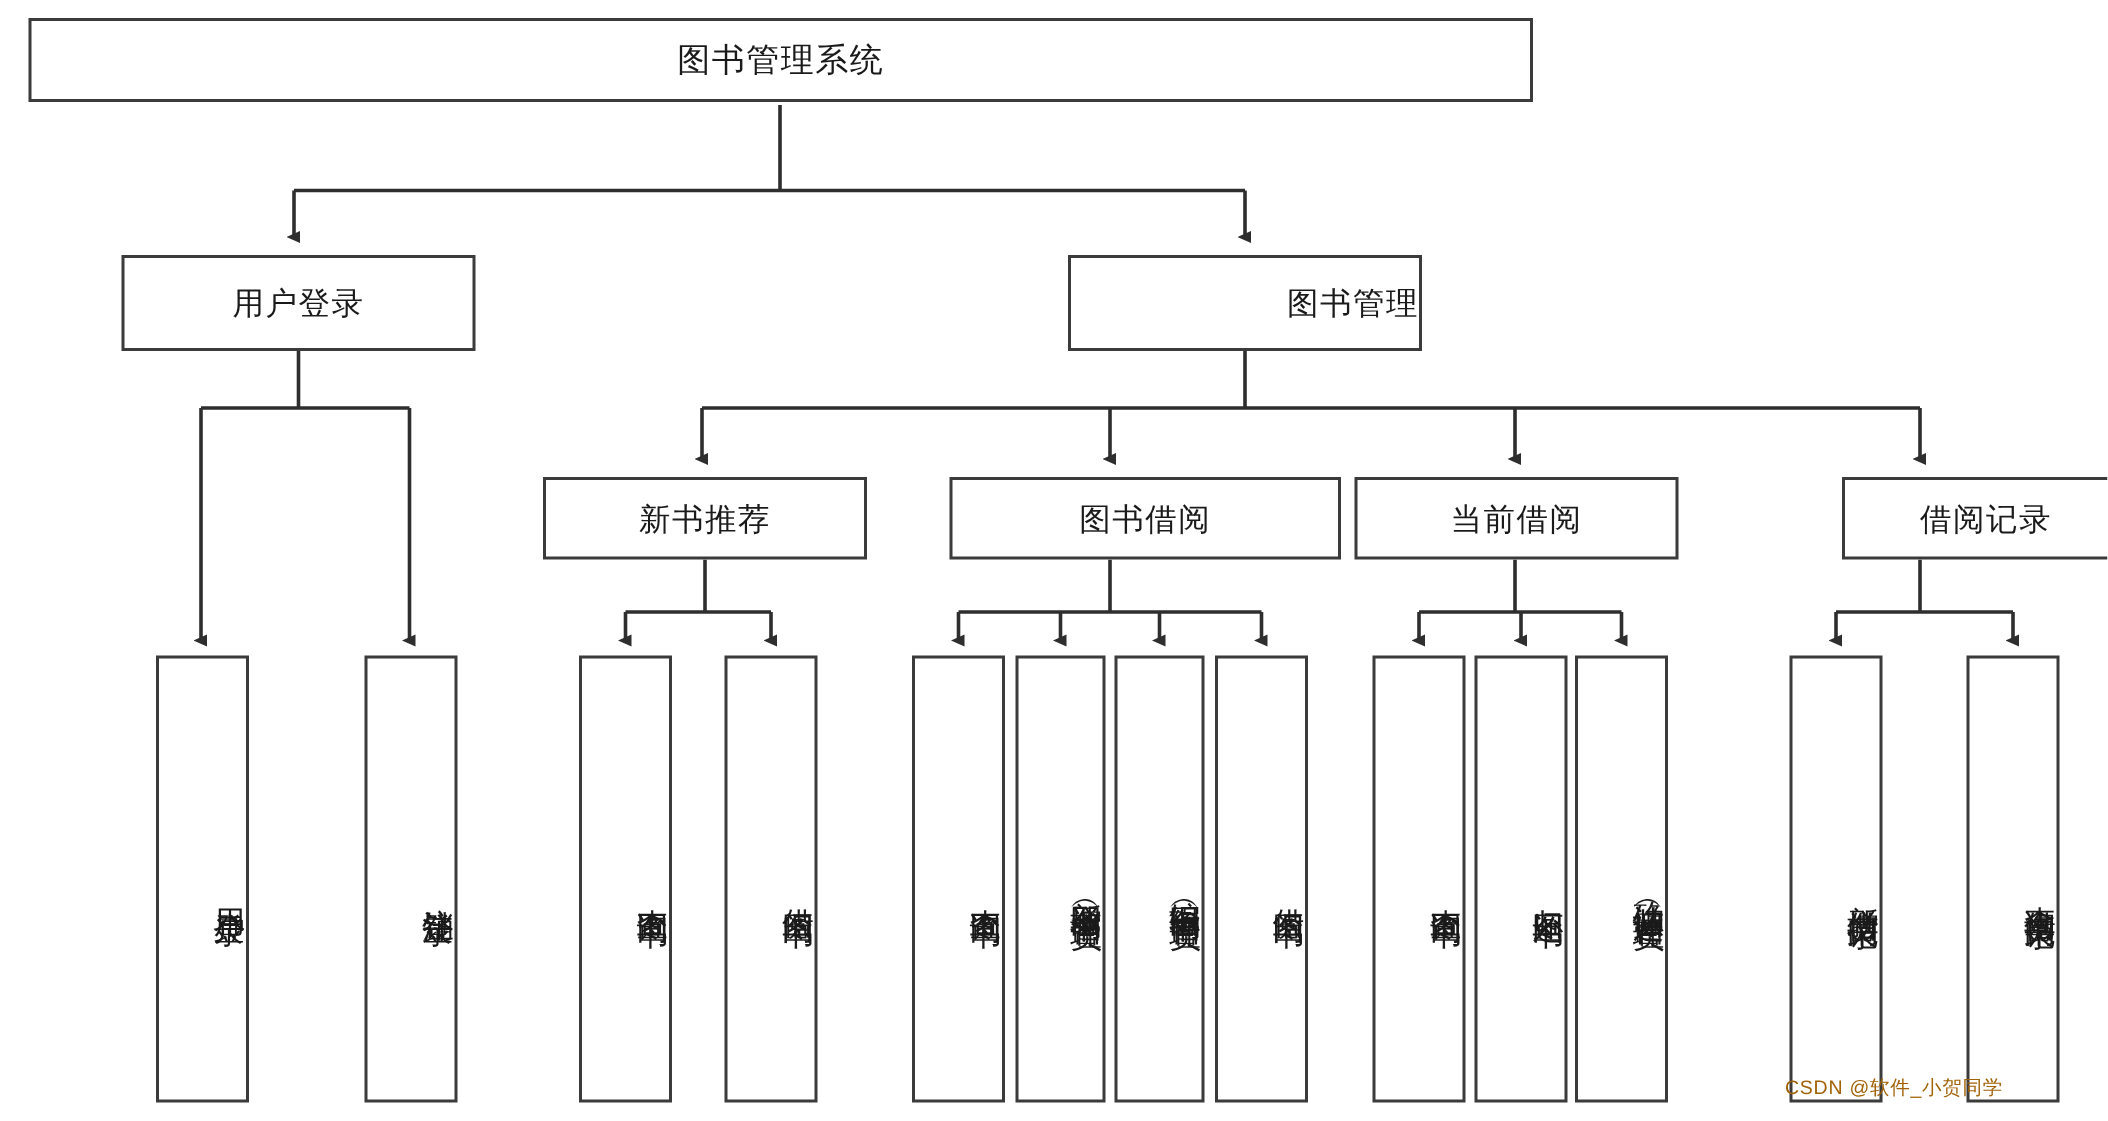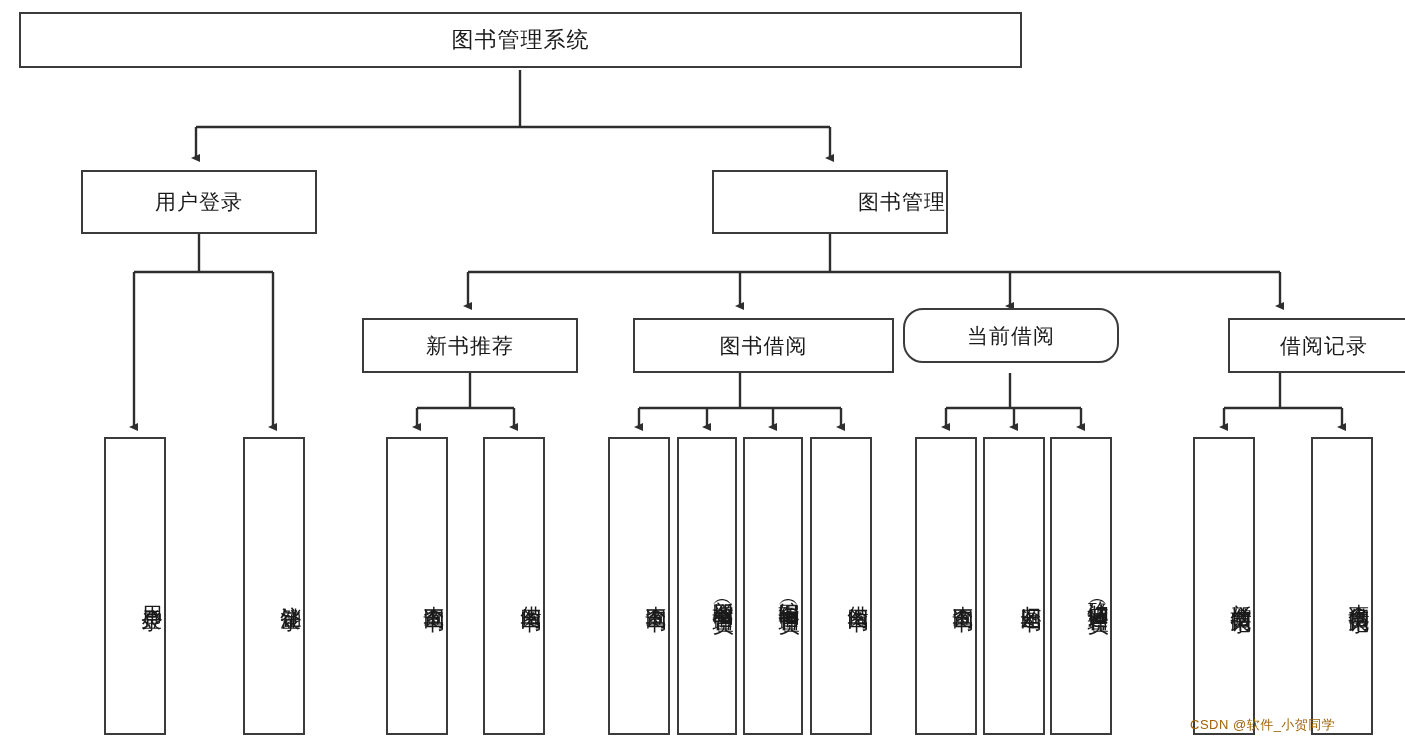--- a/index.html
+++ b/index.html
@@ -132,21 +132,21 @@
   <div class="node h" style="left:712px; top:170px; width:236px; height:64px;justify-content:flex-end;">
     <span>图书管理</span>
   </div>
 
   <div class="node h" style="left:362px; top:318px; width:216px; height:55px;">
     <span>新书推荐</span>
   </div>
   <div class="node h" style="left:633px; top:318px; width:261px; height:55px;">
     <span>图书借阅</span>
   </div>
-  <div class="node h" style="left:903px; top:308px; width:216px; height:55px;border-radius:20px;">
+  <div class="node h" style="left:903px; top:318px; width:216px; height:55px;">
     <span>当前借阅</span>
   </div>
   <div class="node h" style="left:1228px; top:318px; width:192px; height:55px;">
     <span>借阅记录</span>
   </div>
 
   <div class="node v" style="left:104px; top:437px; width:62px; height:298px;">
     <span class="vtext">用户登录</span>
   </div>
   <div class="node v" style="left:243px; top:437px; width:62px; height:298px;">

